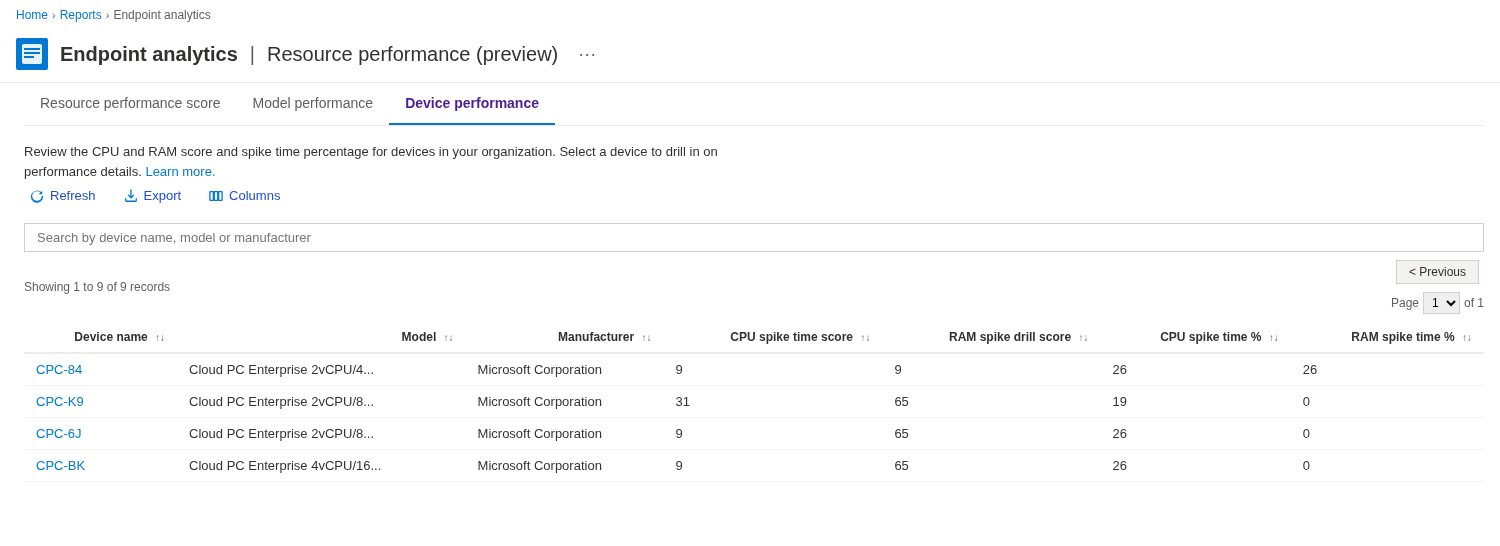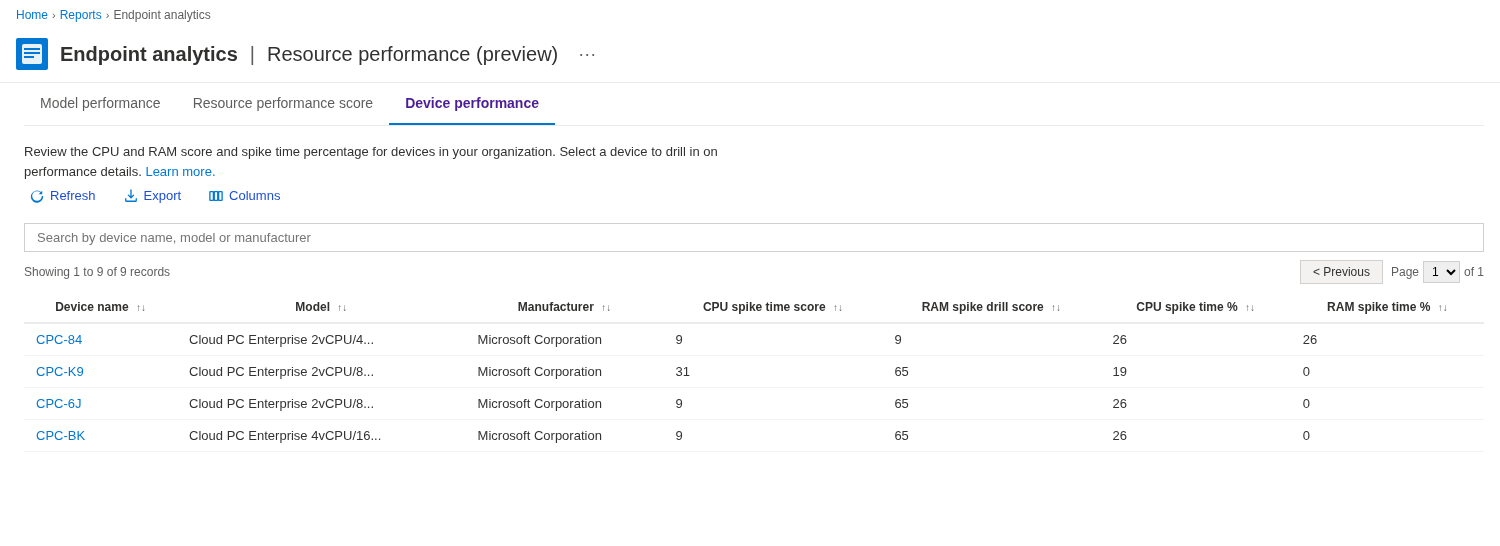--- a/index.html
+++ b/index.html
@@ -27,28 +27,28 @@
     .description { font-size: 13px; color: #323130; margin-bottom: 3px; line-height: 1.5; max-width: 700px; }
     .description a { color: #0078d4; }
     
     .toolbar { display: flex; gap: 16px; align-items: center; margin-bottom: 16px; }
     .toolbar-btn { display: flex; align-items: center; gap: 6px; color: #1d4ed8; cursor: pointer; font-size: 13px; border: none; background: none; padding: 4px 6px; }
     
     .search-bar { border: 1px solid #d2d0ce; padding: 6px 12px; width: 100%; font-size: 13px; color: #605e5c; outline: none; }
     .search-container { margin-bottom: 8px; }
     
     .table-info { display: flex; justify-content: space-between; align-items: center; margin-bottom: 8px; font-size: 12px; color: #605e5c; }
-    .pagination { display: flex; align-items: center; gap: 8px; }
+    .pagination { display: flex; align-items: center; gap: 8px; flex-direction: column; }
     .prev-btn { border: 1px solid #d2d0ce; padding: 4px 12px; cursor: pointer; background: #f3f2f1; font-size: 12px; color: #323130; }
     .page-select { display: flex; align-items: center; gap: 4px; font-size: 12px; }
     .page-select select { border: 1px solid #d2d0ce; padding: 2px 4px; font-size: 12px; }
     
     table { width: 100%; border-collapse: collapse; }
     thead tr { border-bottom: 2px solid #edebe9; }
-    th { text-align: center; padding: 8px 12px; font-size: 12px; font-weight: 600; color: #323130; white-space: nowrap; cursor: pointer; margin-top: 16px; }
+    th { text-align: right; padding: 8px 12px; font-size: 12px; font-weight: 600; color: #323130; white-space: nowrap; cursor: pointer; margin-top: 16px; }
     .sort-icon { color: #605e5c; font-size: 10px; margin-left: 4px; }
     td { padding: 8px 12px; font-size: 13px; border-bottom: 1px solid #f3f2f1; }
     .device-link { color: #0078d4; text-decoration: none; cursor: pointer; }
   </style>
 </head>
 <body>
 
 <div>
   <div class="breadcrumb">
     <a>Home</a>
@@ -72,22 +72,22 @@
     <span class="page-title">Endpoint analytics</span>
     <span class="page-title-sep">|</span>
     <span class="page-subtitle">Resource performance (preview)</span>
   </div>
   <button class="more-btn">···</button>
 </div>
 
 <div class="main-content">
 
   <div class="tabs">
+    <span class="tab">Resource performance score</span>
     <span class="tab">Model performance</span>
-    <span class="tab">Resource performance score</span>
     <span class="tab active">Device performance</span>
   </div>
 
   <p class="description">
     <span>Review the CPU and RAM score and spike time percentage for devices in your organization. Select a device to drill in on performance details.</span> <a>Learn more.</a>
   </p>
 
   <div class="toolbar">
     <button class="toolbar-btn">
       <svg width="14" height="14" viewBox="0 0 16 16" fill="none">

